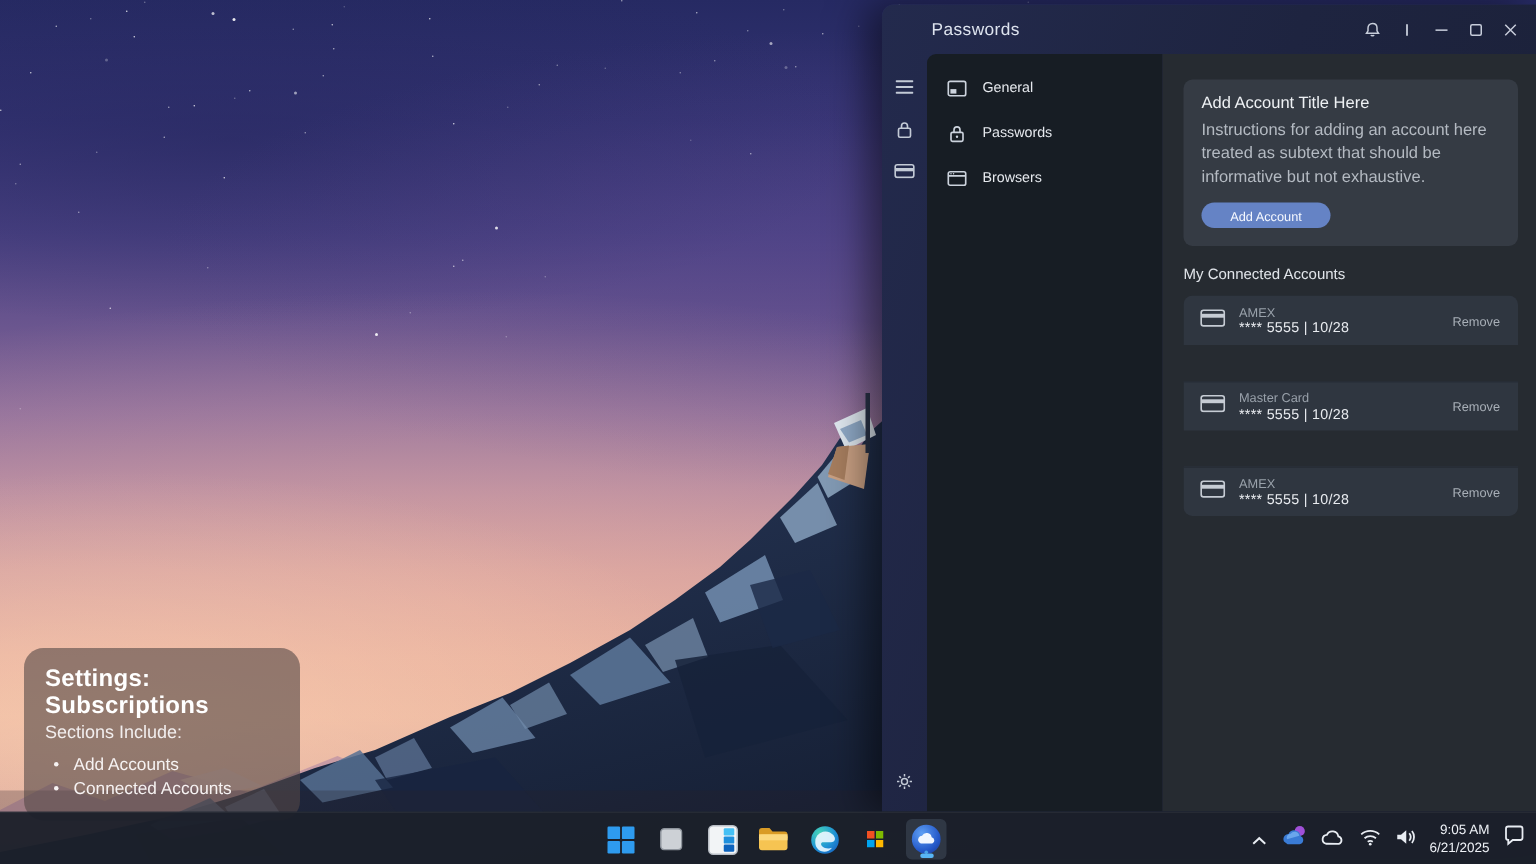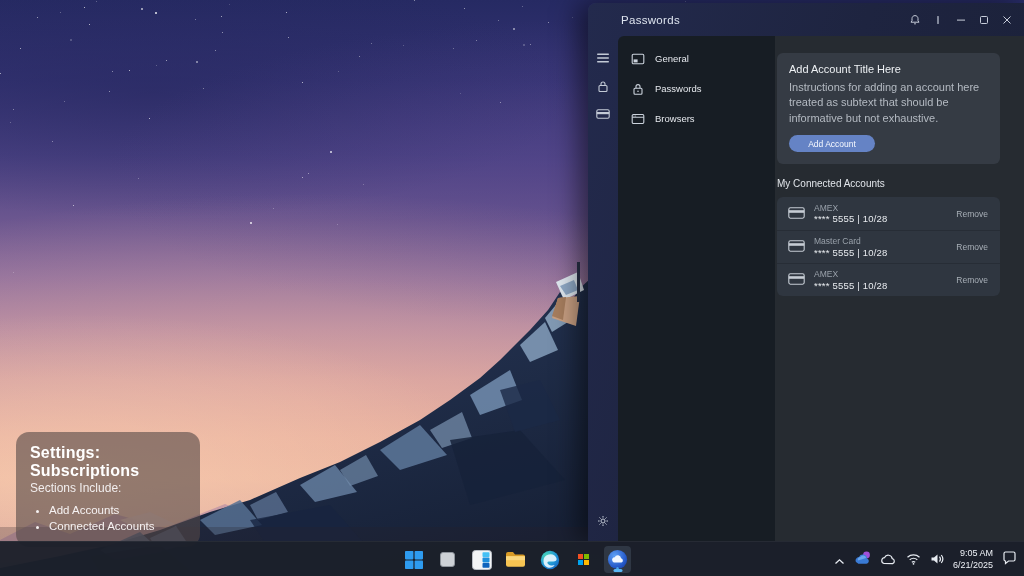--- a/index.html
+++ b/index.html
@@ -42,29 +42,29 @@
   .rail-icon { width:30px; height:24px; display:flex; align-items:center; justify-content:center; color:#c3cad6; }
   .rail-top { position:absolute; top:10px; left:0; display:flex; flex-direction:column; gap:4px; }
   .rail-gear { position:absolute; bottom:8px; left:0; }
 
   .nav-panel { position:absolute; left:30px; top:33px; bottom:0; width:157px; background:#171d24; border-radius:6px 0 0 0; padding-top:7px; }
   .nav-item { height:29px; margin:1px 3px; border-radius:4px; display:flex; align-items:center; padding-left:10px; color:#e6e9ee; }
   .nav-item .nicon { width:14px; height:14px; margin-right:10px; color:#ccd3dd; flex:0 0 auto; }
   .nav-item .nlabel { font-size:9.5px; }
   .nav-item.selected { background:#2a313b; }
 
-  .content { position:absolute; left:187px; top:33px; right:0; bottom:0; background:#262b31; padding:17px 12px 0 2px; }
+  .content { position:absolute; left:187px; top:33px; right:0; bottom:0; background:#262b31; padding:17px 12px 0 14px; }
   .add-card { background:#353b44; border-radius:6px; padding:10px 12px 12px 12px; width:223px; }
   .add-card .card-title { font-size:11px; color:#eef1f4; }
   .add-card .card-sub { font-size:11px; color:#b4bac2; line-height:1.4; margin-top:5px; width:205px; }
   .add-btn { margin-top:9px; width:86px; height:17px; border:none; border-radius:9px; background:#6583c5; color:#f6f9ff; font-size:8.5px; font-family:"Liberation Sans",sans-serif; display:flex; align-items:center; justify-content:center; }
   .accounts-header { margin-top:14px; font-size:10px; color:#e1e5ea; }
   .accounts-list { margin-top:8px; width:223px; border-radius:6px; overflow:hidden; }
   .account-row { height:33px; background:#2f3640; display:flex; align-items:center; }
-  .account-row + .account-row { border-top:1px solid #272d36; }
+  .account-row + .account-row { border-top:1px solid #272d36;margin-top:24px; }
   .acct-icon { width:17px; margin:0 9px 0 11px; color:#c6ccd4; flex:0 0 auto; }
   .acct-name { font-size:8.5px; color:#99a1aa; line-height:1.25; }
   .acct-detail { font-size:9.5px; color:#e8ebef; line-height:1.2; letter-spacing:.2px; }
   .acct-remove { margin-left:auto; margin-right:12px; font-size:8.5px; color:#a9b0b8; }
 
   
   .taskbar { position:absolute; left:0; right:0; bottom:0; height:35px; background:rgba(28,32,42,.97);
     border-top:1px solid rgba(255,255,255,.05); z-index:6; }
   .tb-center { position:absolute; left:400px; top:0; height:35px; display:flex; align-items:center; gap:7px; }
   .tb-icon { width:27px; height:27px; border-radius:4px; display:flex; align-items:center; justify-content:center; position:relative; }

